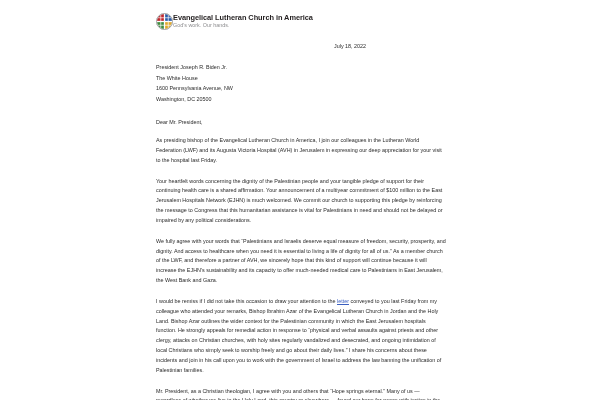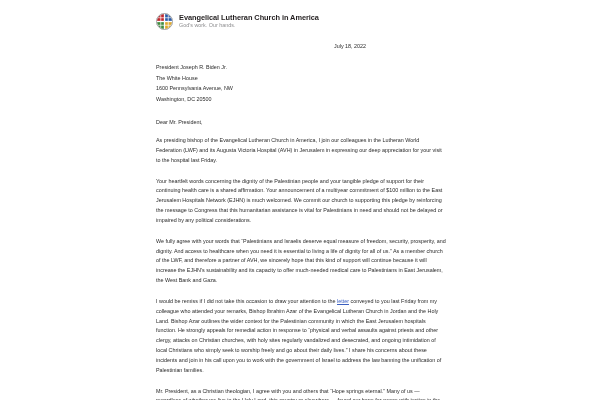--- a/index.html
+++ b/index.html
@@ -25,21 +25,20 @@
     position: absolute;
     left: 156px;
     top: 0;
     width: 290px;
   }
 
   
   .letterhead {
     display: flex;
     align-items: center;
-    gap: 6px;
     padding-top: 9px;
     height: 24px;
   }
   .logo-mark {
     flex: 0 0 auto;
     width: 17px;
     height: 17px;
     position: relative;
   }
   .logo-mark svg { display: block; }

